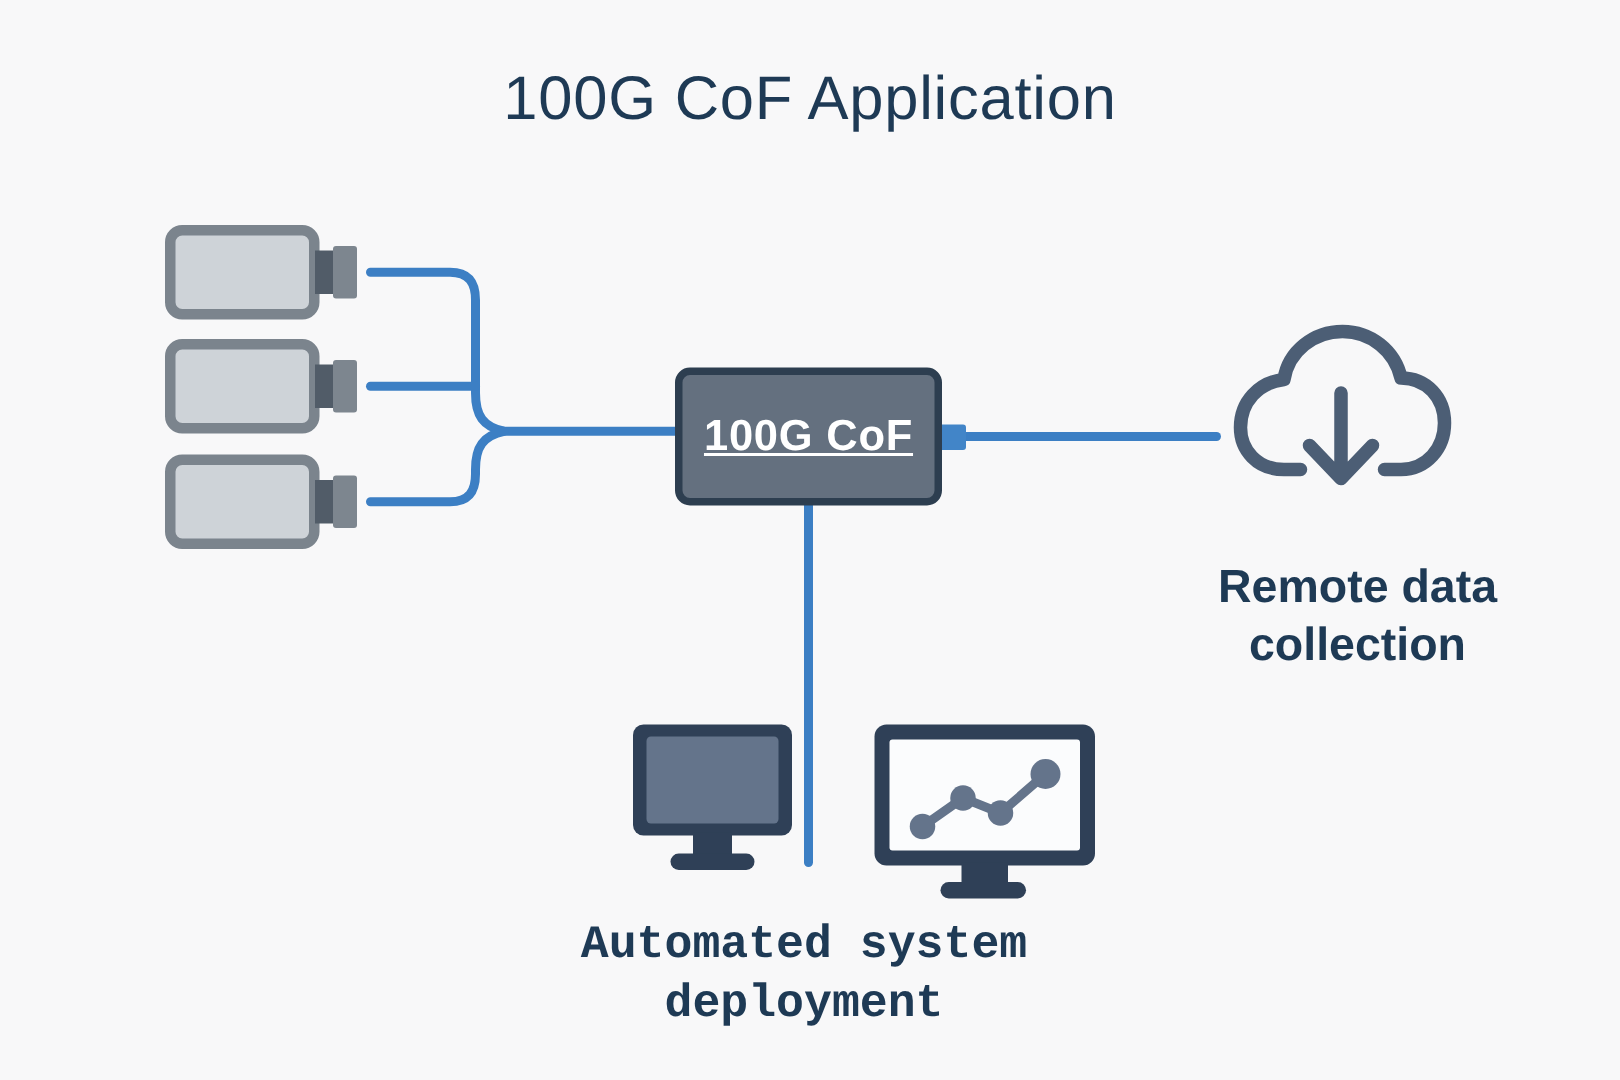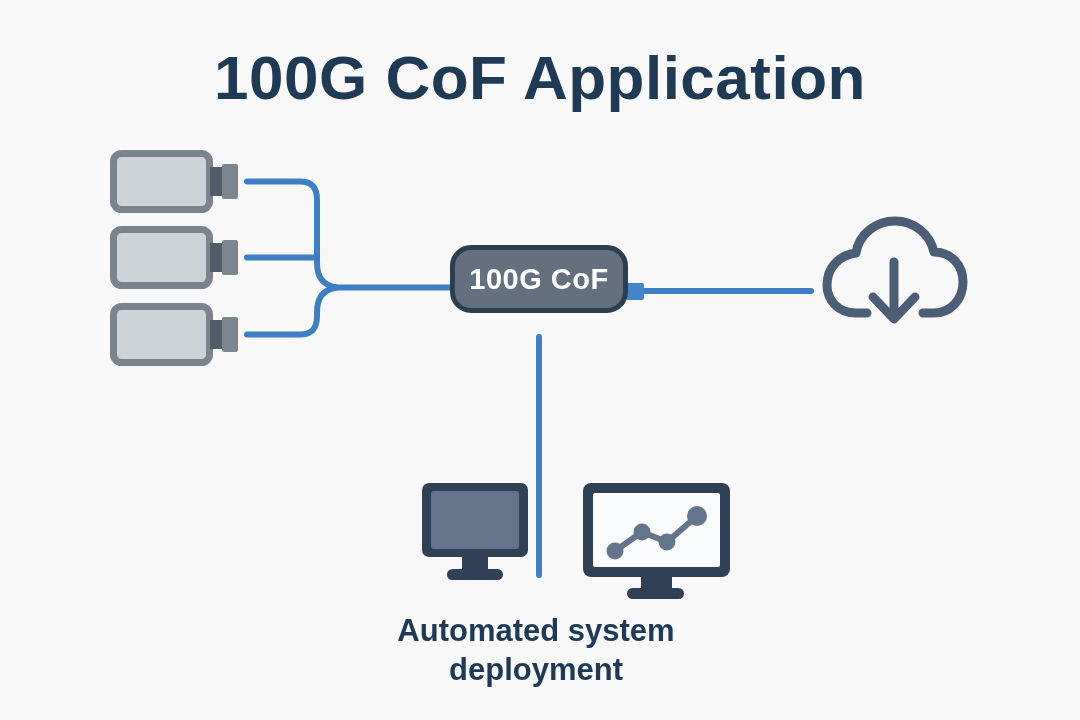--- a/index.html
+++ b/index.html
@@ -20,39 +20,39 @@
     --cloud-stroke:#4c5e75;
   }
   html,body{margin:0;padding:0;background:#ffffff;}
   .canvas{
     position:relative;width:1080px;height:720px;overflow:hidden;
     background:var(--background);
     font-family:"Liberation Sans",sans-serif;
   }
   .title{
     position:absolute;top:42px;left:0;width:100%;margin:0;
-    text-align:center;font-size:62px;font-weight:700;letter-spacing:0.5px;
+    text-align:center;font-size:41px;font-weight:400;letter-spacing:0.5px;
     color:var(--heading-text);
   }
   .layer{position:absolute;left:0;top:0;width:1080px;height:720px;}
   .hub{
-    position:absolute;left:450px;top:245px;width:178px;height:68px;
+    position:absolute;left:450px;top:245px;width:178px;height:92px;
     box-sizing:border-box;background:var(--hub-fill);
-    border:5px solid var(--hub-border);border-radius:21px;
+    border:5px solid var(--hub-border);border-radius:10px;
     display:flex;align-items:center;justify-content:center;
-    color:var(--hub-text);font-size:29px;font-weight:700;letter-spacing:0.5px;
+    color:var(--hub-text);font-size:29px;font-weight:700;letter-spacing:0.5px;text-decoration:underline;
   }
   .label{
     position:absolute;text-align:center;white-space:pre-line;
     font-weight:700;font-size:31px;line-height:1.26;
     color:var(--heading-text);
   }
   .label-cameras{left:40px;top:379px;width:300px;}
   .label-cloud{left:755px;top:371px;width:300px;}
-  .label-deploy{left:366px;top:611px;width:340px;}
+  .label-deploy{left:366px;top:611px;width:340px;font-family:Liberation Mono, monospace;}
   
   .line{fill:none;stroke:var(--connector-blue);stroke-width:6;stroke-linecap:round;}
   .port{fill:var(--port-blue);}
   .cam-body{fill:var(--camera-body);stroke:var(--camera-border);stroke-width:7;}
   .cam-lens-dark{fill:var(--camera-lens-dark);}
   .cam-lens-cap{fill:var(--camera-lens-cap);}
   .cloud-path{fill:none;stroke:var(--cloud-stroke);stroke-width:9;stroke-linecap:round;stroke-linejoin:round;}
   .navy{fill:var(--icon-navy);}
   .slate{fill:var(--icon-slate);}
   .white-screen{fill:var(--screen-white);}
@@ -109,16 +109,18 @@
       <circle class="slate" cx="697" cy="516" r="10"></circle>
       <rect class="navy" x="641" y="575" width="31" height="17"></rect>
       <rect class="navy" x="627" y="588" width="57" height="11" rx="5.5"></rect>
     </g>
   </svg>
 
   <div class="hub">
     <span>100G CoF</span>
   </div>
 
+  <div class="label label-cloud">Remote data
+collection</div>
   <div class="label label-deploy">Automated system
 deployment</div>
 
 </div>
 
 </body></html>

